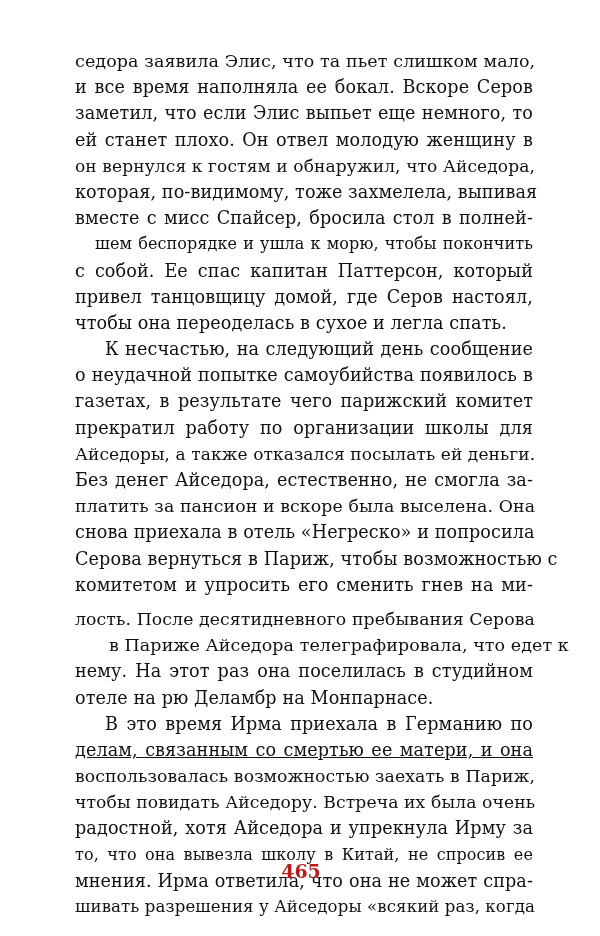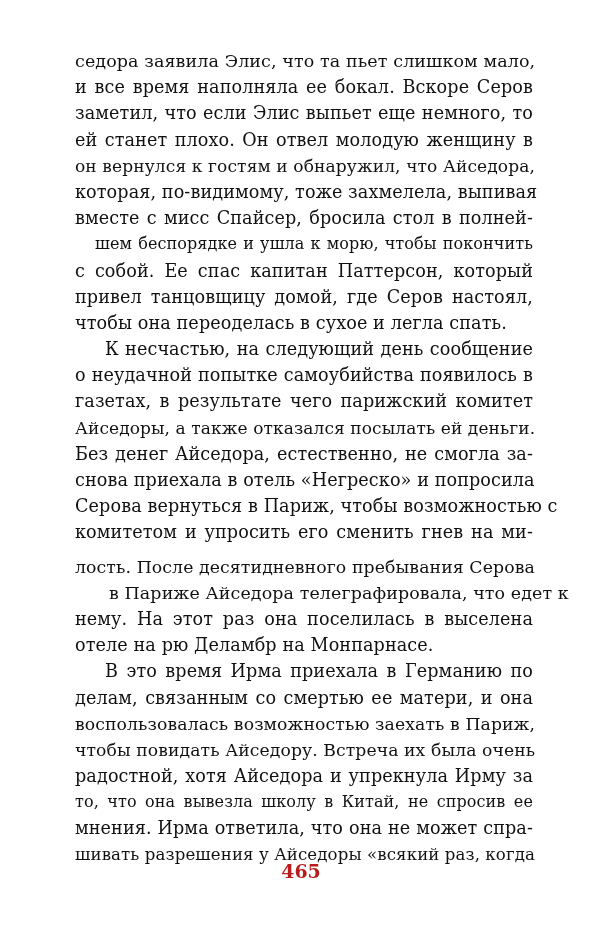--- a/index.html
+++ b/index.html
@@ -73,33 +73,35 @@
       <span class="line" style="display: block;">вместе с мисс Спайсер, бросила стол в полней-</span>
       <span class="line" style="display: block; font-size: 16px; margin-left: 20px;">шем беспорядке и ушла к морю, чтобы покончить</span>
       <span class="line" style="display: block;">с собой. Ее спас капитан Паттерсон, который</span>
       <span class="line" style="display: block;">привел танцовщицу домой, где Серов настоял,</span>
       <span class="line last" style="display: block;">чтобы она переоделась в сухое и легла спать.</span>
     </div>
     <div>
       <span class="line indent" style="display: block;">К несчастью, на следующий день сообщение</span>
       <span class="line" style="display: block;">о неудачной попытке самоубийства появилось в</span>
       <span class="line" style="display: block;">газетах, в результате чего парижский комитет</span>
+      <span class="line" style="display: block;">прекратил работу по организации школы для</span>
       <span class="line" style="display: block; font-size: 16.9971px;">Айседоры, а также отказался посылать ей деньги.</span>
       <span class="line" style="display: block;">Без денег Айседора, естественно, не смогла за-</span>
+      <span class="line" style="display: block; font-size: 17.3428px;">платить за пансион и вскоре была выселена. Она</span>
       <span class="line" style="display: block;">снова приехала в отель «Негреско» и попросила</span>
       <span class="line" style="display: block;">Серова вернуться в Париж, чтобы возможностью с</span>
       <span class="line" style="display: block;">комитетом и упросить его сменить гнев на ми-</span>
       <span class="line" style="display: block; font-size: 17.285px; margin-top: 8px;">лость. После десятидневного пребывания Серова</span>
       <span class="line" style="display: block; font-size: 17.4572px; margin-left: 34px;">в Париже Айседора телеграфировала, что едет к</span>
-      <span class="line" style="display: block;">нему. На этот раз она поселилась в выселена</span>
+      <span class="line" style="display: block;">нему. На этот раз она поселилась в студийном</span>
       <span class="line last" style="display: block;">отеле на рю Деламбр на Монпарнасе.</span>
     </div>
     <div>
       <span class="line indent" style="display: block;">В это время Ирма приехала в Германию по</span>
-      <span class="line" style="display: block;">делам, связанным со смертью ее матери, и она</span>
+      <span class="line" style="display: block; text-decoration: underline;">делам, связанным со смертью ее матери, и она</span>
       <span class="line" style="display: block; font-size: 17.2275px;">воспользовалась возможностью заехать в Париж,</span>
       <span class="line" style="display: block; font-size: 17.1814px;">чтобы повидать Айседору. Встреча их была очень</span>
       <span class="line" style="display: block;">радостной, хотя Айседора и упрекнула Ирму за</span>
       <span class="line" style="display: block; font-size: 16px;">то, что она вывезла школу в Китай, не спросив ее</span>
       <span class="line" style="display: block;">мнения. Ирма ответила, что она не может спра-</span>
       <span class="line" style="display: block; font-size: 16.5991px;">шивать разрешения у Айседоры «всякий раз, когда</span>
 
     </div>
   </div>
   <div class="page-number">465</div>

